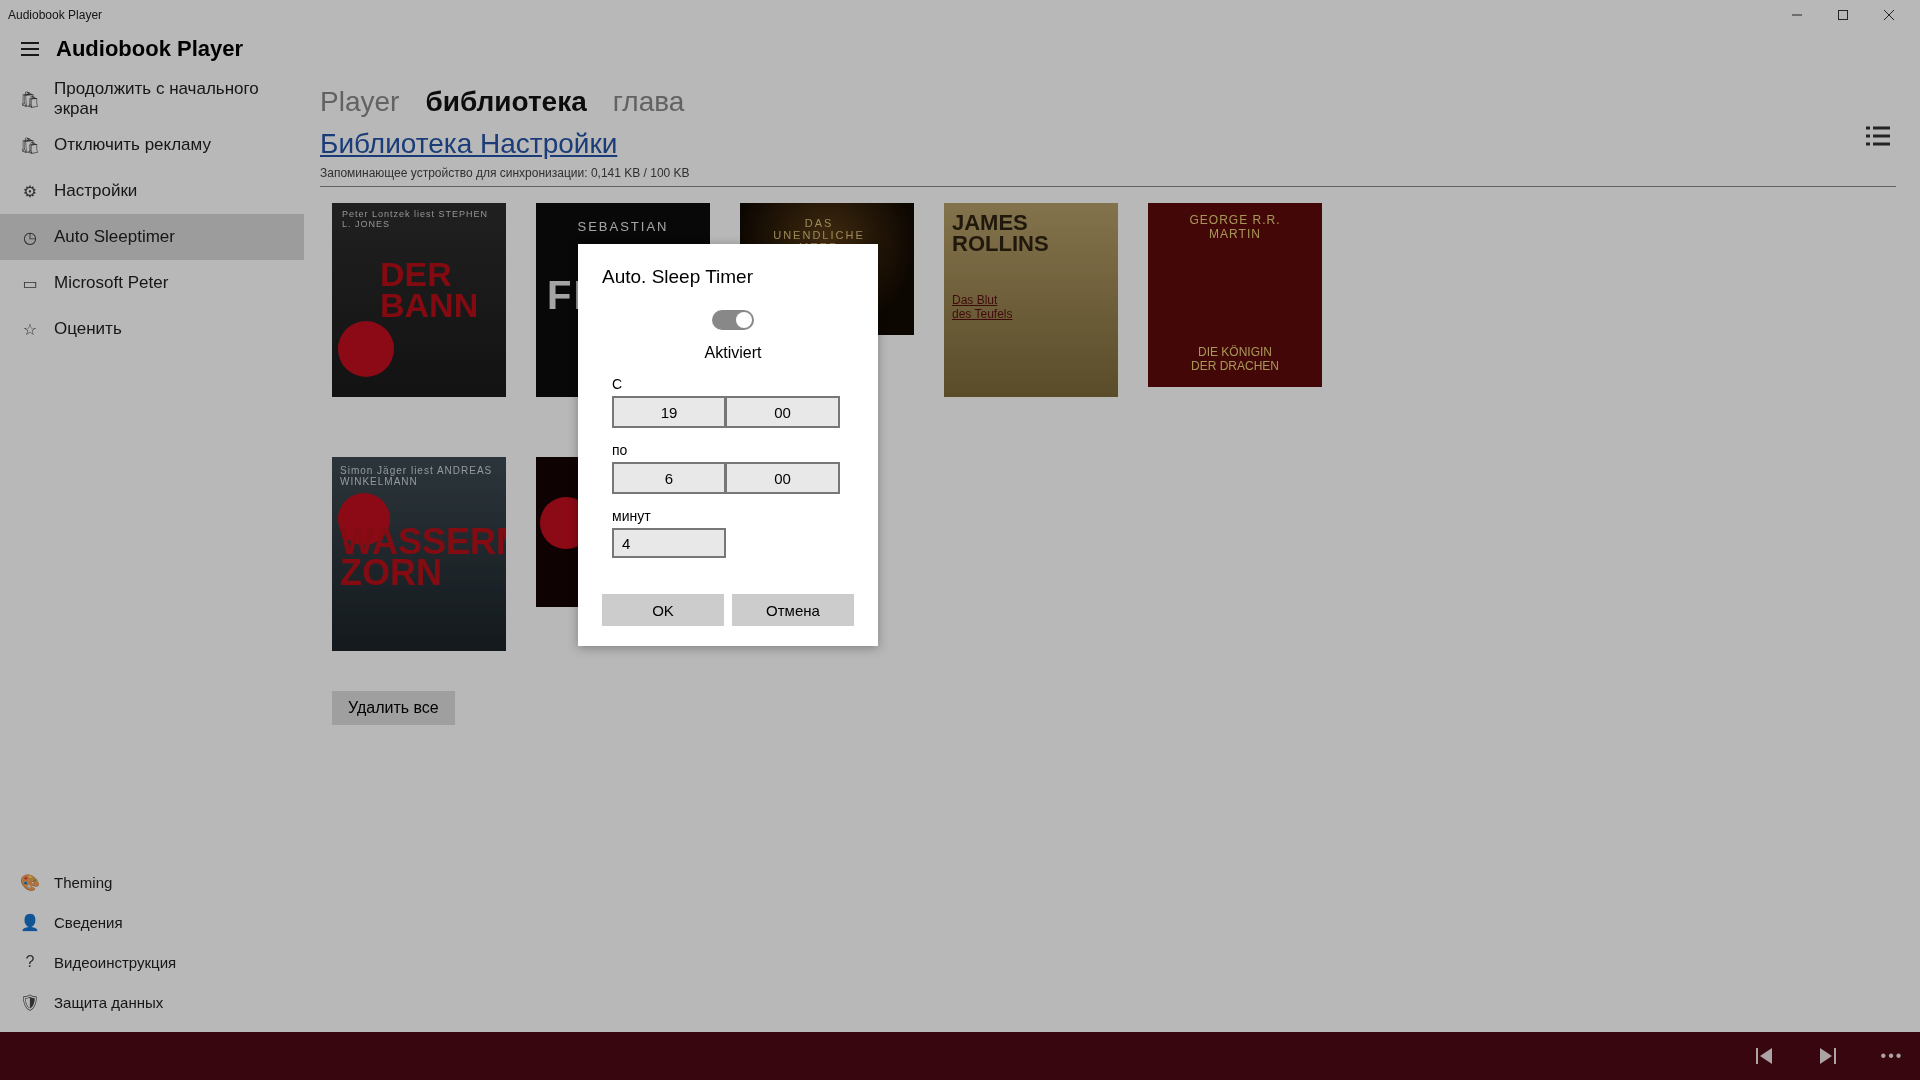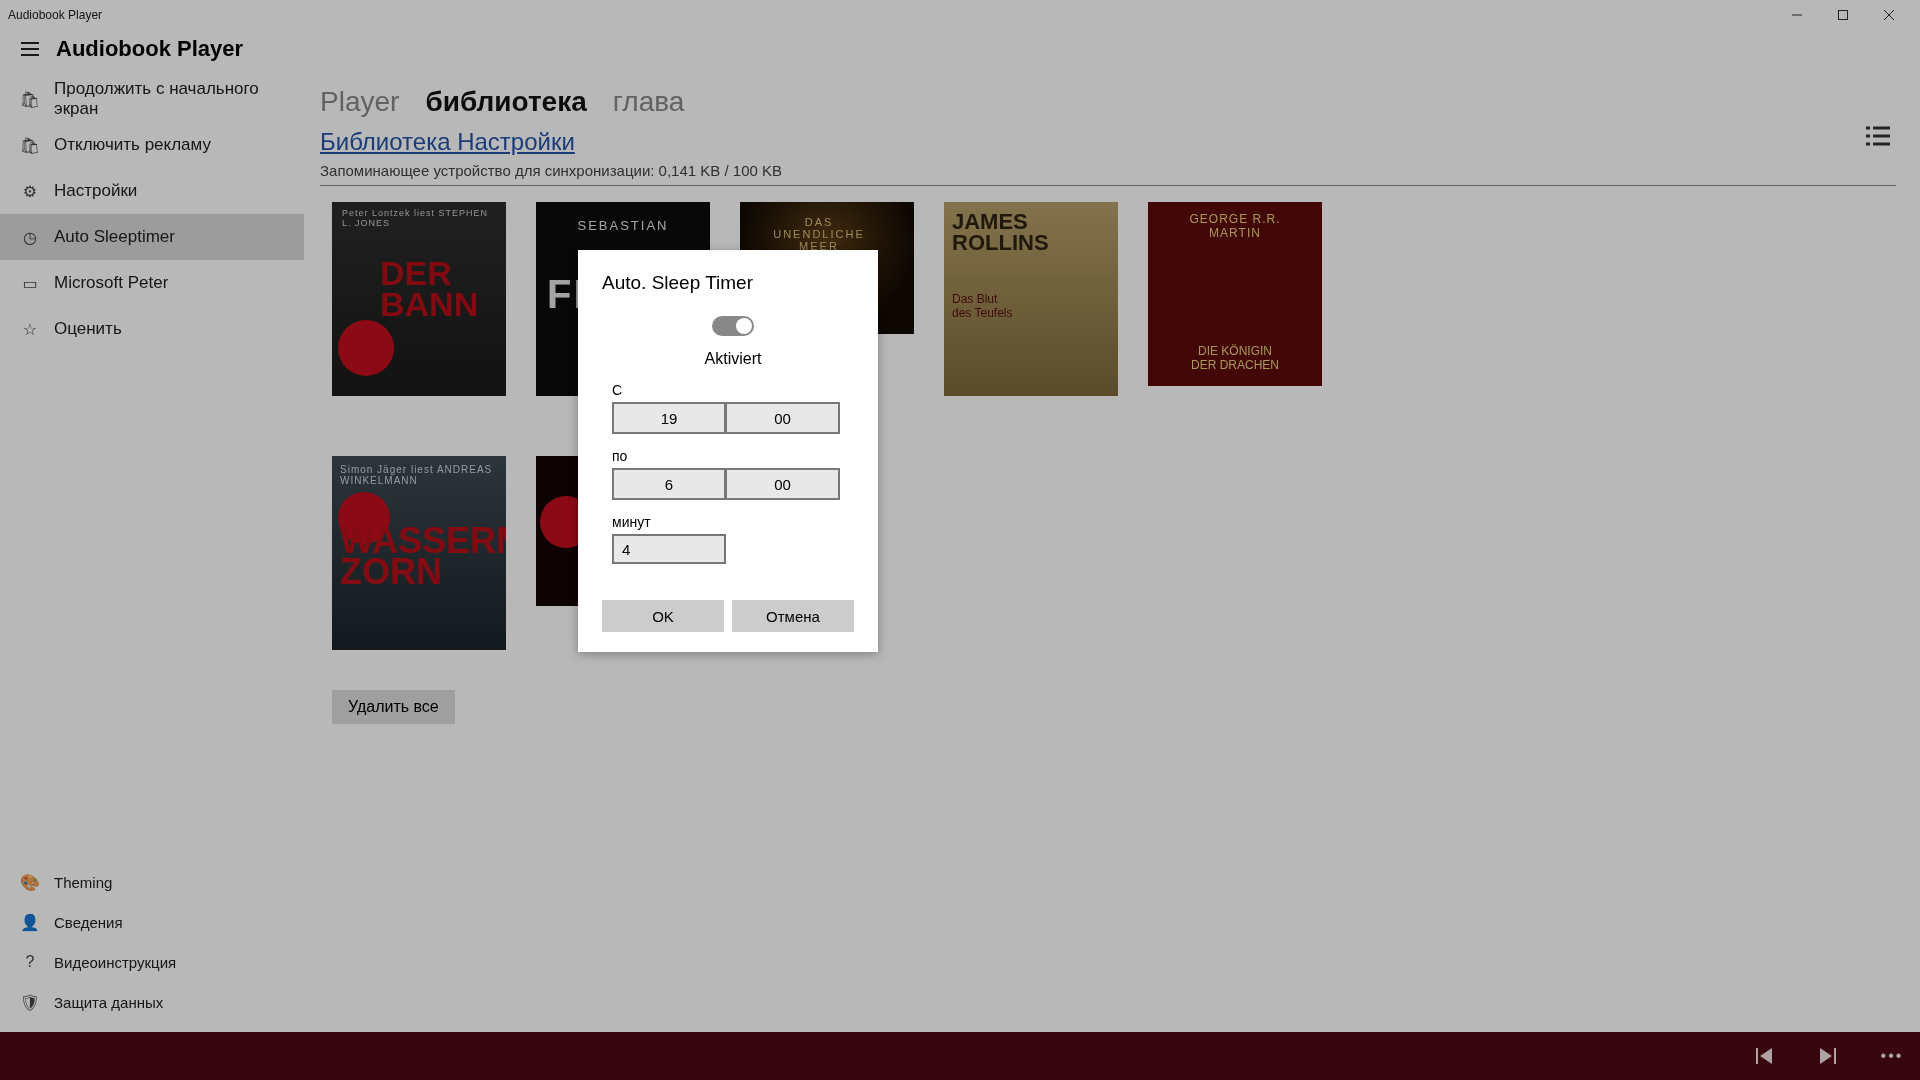--- a/index.html
+++ b/index.html
@@ -18,34 +18,34 @@
   .sidebar { width: 304px; background: #fff; display: flex; flex-direction: column; padding-top: 8px; }
   .side-item { height: 46px; display: flex; align-items: center; padding-left: 20px; font-size: 17px; color: #222; gap: 14px; }
   .side-item.active { background: #d9d9d9; }
   .side-ico { width: 20px; height: 20px; display: flex; align-items: center; justify-content: center; font-size: 16px; color:#444; }
   .side-bottom { margin-top: auto; padding-bottom: 10px; }
   .side-bottom .side-item { height: 40px; font-size: 15px; }
 
   .main { flex: 1; padding: 18px 24px 0 14px; position: relative; }
   .tabs { display: flex; gap: 26px; font-size: 28px; color: #888; margin-bottom: 10px; margin-left: 2px;}
   .tabs .tab.active { color: #111; font-weight: 600; }
-  .lib-link { color: #2454a8; text-decoration: underline; font-size: 24px; margin-left: 2px;}
-  .storage-line { font-size: 15px; color: #444; margin-top: 6px; border-bottom: 1px solid #888; padding-bottom: 6px; margin-left: 2px;}
+  .lib-link { color: #2454a8; text-decoration: underline; font-size: 28px; margin-left: 2px;}
+  .storage-line { font-size: 12px; color: #444; margin-top: 6px; border-bottom: 1px solid #888; padding-bottom: 6px; margin-left: 2px;}
   .view-toggle { position: absolute; top: 56px; right: 28px; width: 28px; height: 24px; }
 
   .covers { display: flex; flex-wrap: wrap; gap: 30px; margin-top: 16px; margin-left: 14px; }
   .cover { width: 174px; height: 194px; background:#222; position: relative; overflow:hidden; font-family: Georgia, serif; }
 
   .delete-all { margin-top: 40px; margin-left: 14px; display:inline-block; background:#ddd; padding: 8px 16px; font-size:16px; }
 
   .playbar { position: absolute; left:0; right:0; bottom:0; height: 48px; background: #4d0914; display:flex; align-items:center; justify-content:flex-end; padding-right: 16px; gap: 40px; }
   .playbar .pbtn { width:24px; height:24px; color:#efe2e5; display:flex; align-items:center; justify-content:center; }
 
   .overlay { position:absolute; inset:0; background: rgba(0,0,0,0.28); }
-  .dialog { position:absolute; left: 578px; top: 250px; width: 300px; background:#fff; padding: 22px 24px 20px 24px; box-shadow: 0 2px 10px rgba(0,0,0,.3);}
+  .dialog { position:absolute; left: 578px; top: 244px; width: 300px; background:#fff; padding: 22px 24px 20px 24px; box-shadow: 0 2px 10px rgba(0,0,0,.3);}
   .dialog h2 { font-size: 19px; font-weight: 400; margin-bottom: 22px; }
   .dlg-body { padding-left: 10px; }
   .toggle-row { display:flex; align-items:center; gap: 14px; margin-bottom: 14px; flex-direction: column; }
   .toggle { width: 42px; height: 20px; border-radius: 10px; background:#888; position:relative; }
   .toggle .knob { position:absolute; right:2px; top:2px; width:16px; height:16px; border-radius:50%; background:#fff; }
   .field-label { font-size: 14px; margin-bottom: 4px; }
   .time-row { display:flex; margin-bottom: 14px; }
   .time-row input { width: 114px; height: 32px; text-align:center; border:2px solid #777; font-size:15px; background:#e8e8e8; }
   .time-row input + input { border-left: 1px solid #777; }
   .single-input { width: 114px; height: 30px; border:2px solid #777; font-size:15px; background:#e8e8e8; padding-left:8px; }
@@ -57,21 +57,21 @@
   .cov1 .circ{position:absolute;left:6px;bottom:20px;width:56px;height:56px;border-radius:50%;background:#c10f1f;}
   .cov1 .t{position:absolute;top:6px;left:10px;right:6px;font-size:9px;color:#ccc;letter-spacing:1px;}
   .cov1 .big{position:absolute;left:48px;top:56px;font-size:34px;font-weight:800;color:#b40f17;line-height:.9;}
   .cov2 { background:#0c0c0c; color:#e3e3e3; }
   .cov2 .t{position:absolute;top:16px;left:0;right:0;text-align:center;font-size:13px;letter-spacing:2px;}
   .cov2 .b{position:absolute;top:70px;left:0;right:0;text-align:center;font-size:40px;font-weight:800;letter-spacing:2px;}
   .cov3 { background: radial-gradient(circle at 50% 30%, #5a3b15, #120a03 70%); height: 132px !important; }
   .cov3 .t{position:absolute;top:14px;left:0;right:16px;text-align:center;font-size:11px;color:#d9c07a;letter-spacing:2px;}
   .cov4 { background: linear-gradient(#b6a06a,#7d6a3a); }
   .cov4 .t{position:absolute;top:10px;left:8px;font-size:22px;font-weight:900;color:#2f2212;line-height:.95;}
-  .cov4 .s{position:absolute;top:90px;left:8px;font-size:12px;color:#5a0f0f;}
+  .cov4 .s{position:absolute;top:90px;left:8px;font-size:12px;color:#5a0f0f;text-decoration:underline;}
   .cov5 { background:#5e0b0b; height: 184px !important; }
   .cov5 .t{position:absolute;top:10px;left:0;right:0;text-align:center;color:#e7d27a;font-size:12px;letter-spacing:1px;}
   .cov5 .b{position:absolute;bottom:14px;left:0;right:0;text-align:center;color:#e7d27a;font-size:12px;}
   .cov6 { background: linear-gradient(#3d4a52,#1b2328); }
   .cov6 .t{position:absolute;top:8px;left:8px;right:8px;font-size:10px;color:#cfd6da;letter-spacing:1px;}
   .cov6 .big{position:absolute;left:8px;top:70px;font-size:36px;font-weight:900;color:#b61119;line-height:.85;}
   .cov6 .circ{position:absolute;left:6px;top:36px;width:52px;height:52px;border-radius:50%;background:#c10f1f;}
   .cov7 { background:#160405; height:150px !important;}
   .cov7 .circ{position:absolute;left:4px;top:40px;width:52px;height:52px;border-radius:50%;background:#c10f1f;}
 </style>

